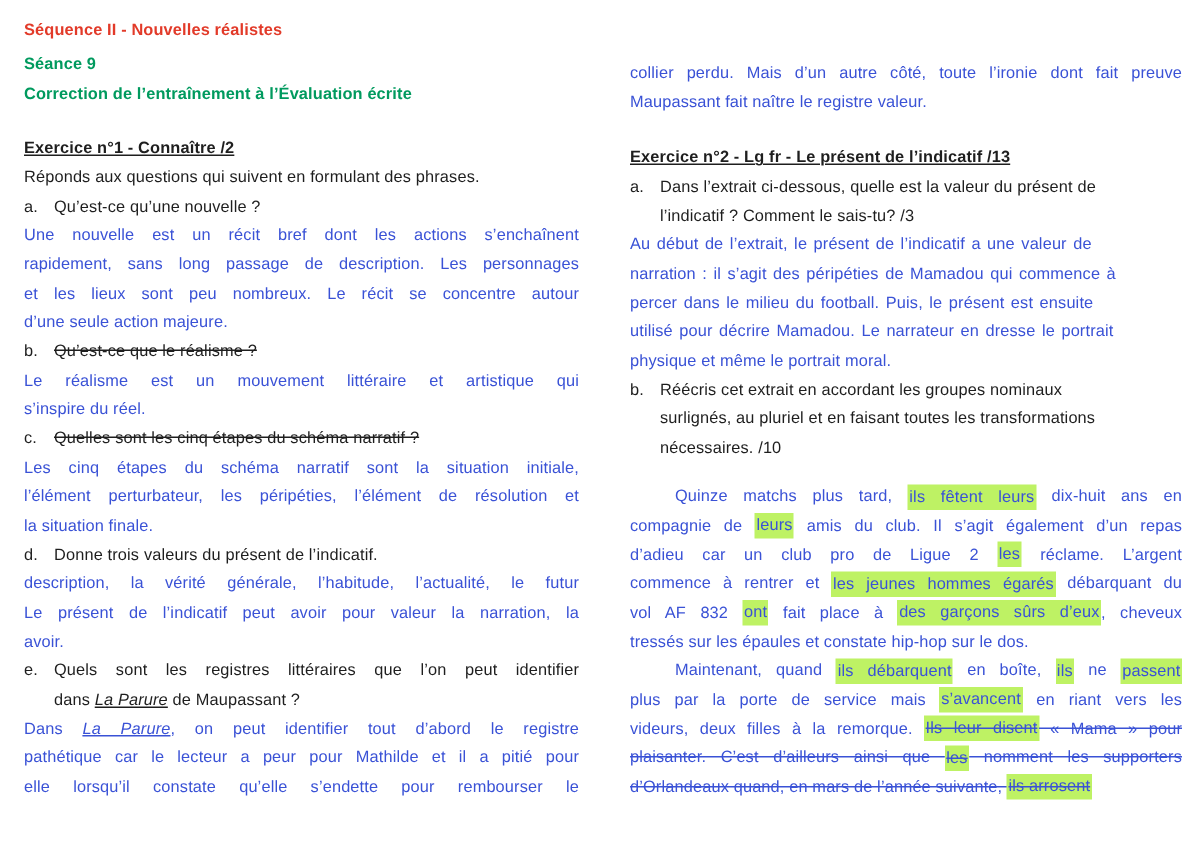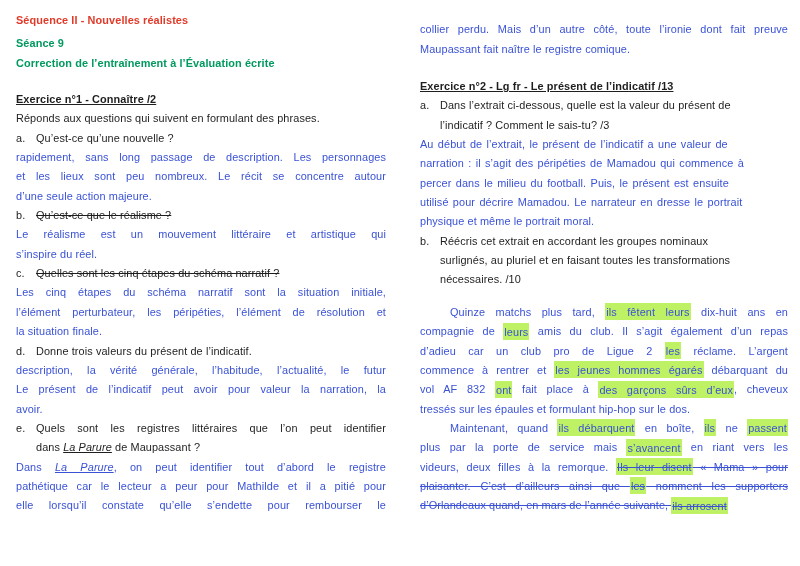--- a/index.html
+++ b/index.html
@@ -40,20 +40,21 @@
 <div class="page">
   <div class="col col-left">
       <div class="line red bold"><span>Séquence II - Nouvelles réalistes</span></div>
       <div class="spacer" style="height: 4px;"></div>
       <div class="line green bold"><span>Séance 9</span></div>
       <div class="line green bold"><span>Correction de l’entraînement à l’Évaluation écrite</span></div>
       <div class="spacer" style="height: 17px;"></div>
       <div class="line exh"><span>Exercice n°1 - Connaître /2</span></div>
       <div class="line"><span>Réponds aux questions qui suivent en formulant des phrases.</span></div>
       <div class="line hang"><span class="lbl">a.</span><span>Qu’est-ce qu’une nouvelle ?</span></div>
+      <div class="line blue just"><span>Une nouvelle est un récit bref dont les actions s’enchaînent</span></div>
       <div class="line blue just"><span>rapidement, sans long passage de description. Les personnages</span></div>
       <div class="line blue just"><span>et les lieux sont peu nombreux. Le récit se concentre autour</span></div>
       <div class="line blue"><span>d’une seule action majeure.</span></div>
       <div class="line hang"><span class="lbl">b.</span><span class="st">Qu’est-ce que le réalisme ?</span></div>
       <div class="line blue just"><span>Le réalisme est un mouvement littéraire et artistique qui</span></div>
       <div class="line blue"><span>s’inspire du réel.</span></div>
       <div class="line hang"><span class="lbl">c.</span><span class="st">Quelles sont les cinq étapes du schéma narratif ?</span></div>
       <div class="line blue just"><span>Les cinq étapes du schéma narratif sont la situation initiale,</span></div>
       <div class="line blue just"><span>l’élément perturbateur, les péripéties, l’élément de résolution et</span></div>
       <div class="line blue"><span>la situation finale.</span></div>
@@ -62,39 +63,39 @@
       <div class="line blue just"><span>Le présent de l’indicatif peut avoir pour valeur la narration, la</span></div>
       <div class="line blue"><span>avoir.</span></div>
       <div class="line hang just"><span class="lbl">e.</span><span>Quels sont les registres littéraires que l’on peut identifier</span></div>
       <div class="line ind"><span>dans </span><span class="u it">La Parure</span><span> de Maupassant ?</span></div>
       <div class="line blue just"><span>Dans </span><span class="u it">La Parure</span><span>, on peut identifier tout d’abord le registre</span></div>
       <div class="line blue just"><span>pathétique car le lecteur a peur pour Mathilde et il a pitié pour</span></div>
       <div class="line blue just"><span>elle lorsqu’il constate qu’elle s’endette pour rembourser le</span></div>
     </div>
   <div class="col col-right">
       <div class="line blue just"><span>collier perdu. Mais d’un autre côté, toute l’ironie dont fait preuve</span></div>
-      <div class="line blue"><span>Maupassant fait naître le registre comique.</span></div>
+      <div class="line blue"><span>Maupassant fait naître le registre valeur.</span></div>
       <div class="spacer" style="height: 18px;"></div>
       <div class="line exh"><span>Exercice n°2 - Lg fr - Le présent de l’indicatif /13</span></div>
       <div class="line hang"><span class="lbl">a.</span><span>Dans l’extrait ci-dessous, quelle est la valeur du présent de</span></div>
       <div class="line ind"><span>l’indicatif ? Comment le sais-tu? /3</span></div>
       <div class="line blue wsp"><span>Au début de l’extrait, le présent de l’indicatif a une valeur de</span></div>
       <div class="line blue wsp"><span>narration : il s’agit des péripéties de Mamadou qui commence à</span></div>
       <div class="line blue wsp"><span>percer dans le milieu du football. Puis, le présent est ensuite</span></div>
       <div class="line blue wsp"><span>utilisé pour décrire Mamadou. Le narrateur en dresse le portrait</span></div>
       <div class="line blue"><span>physique et même le portrait moral.</span></div>
       <div class="line hang"><span class="lbl">b.</span><span>Réécris cet extrait en accordant les groupes nominaux</span></div>
       <div class="line ind"><span>surlignés, au pluriel et en faisant toutes les transformations</span></div>
       <div class="line ind"><span>nécessaires. /10</span></div>
       <div class="spacer" style="height: 13px;"></div>
       <div class="line blue just tab"><span>Quinze matchs plus tard, </span><span class="hl">ils fêtent leurs</span><span> dix-huit ans en</span></div>
       <div class="line blue just"><span>compagnie de </span><span class="hl">leurs</span><span> amis du club. Il s’agit également d’un repas</span></div>
       <div class="line blue just"><span>d’adieu car un club pro de Ligue 2 </span><span class="hl">les</span><span> réclame. L’argent</span></div>
       <div class="line blue just"><span>commence à rentrer et </span><span class="hl">les jeunes hommes égarés</span><span> débarquant du</span></div>
       <div class="line blue just"><span>vol AF 832 </span><span class="hl">ont</span><span> fait place à </span><span class="hl">des garçons sûrs d’eux</span><span>, cheveux</span></div>
-      <div class="line blue"><span>tressés sur les épaules et formulant hip-hop sur le dos.</span></div>
+      <div class="line blue"><span>tressés sur les épaules et constate hip-hop sur le dos.</span></div>
       <div class="line blue just tab"><span>Maintenant, quand </span><span class="hl">ils débarquent</span><span> en boîte, </span><span class="hl">ils</span><span> ne </span><span class="hl">passent</span></div>
       <div class="line blue just"><span>plus par la porte de service mais </span><span class="hl">s’avancent</span><span> en riant vers les</span></div>
       <div class="line blue just"><span>videurs, deux filles à la remorque. </span><span class="hl st">Ils leur disent</span><span class="st"> «&nbsp;Mama&nbsp;» pour</span></div>
       <div class="line blue just"><span class="st">plaisanter. C’est d’ailleurs ainsi que </span><span class="hl st">les</span><span class="st"> nomment les supporters</span></div>
       <div class="line blue"><span class="st">d’Orlandeaux quand, en mars de l’année suivante, </span><span class="hl st">ils arrosent</span></div>
     </div>
 </div>
 
 </body></html>

